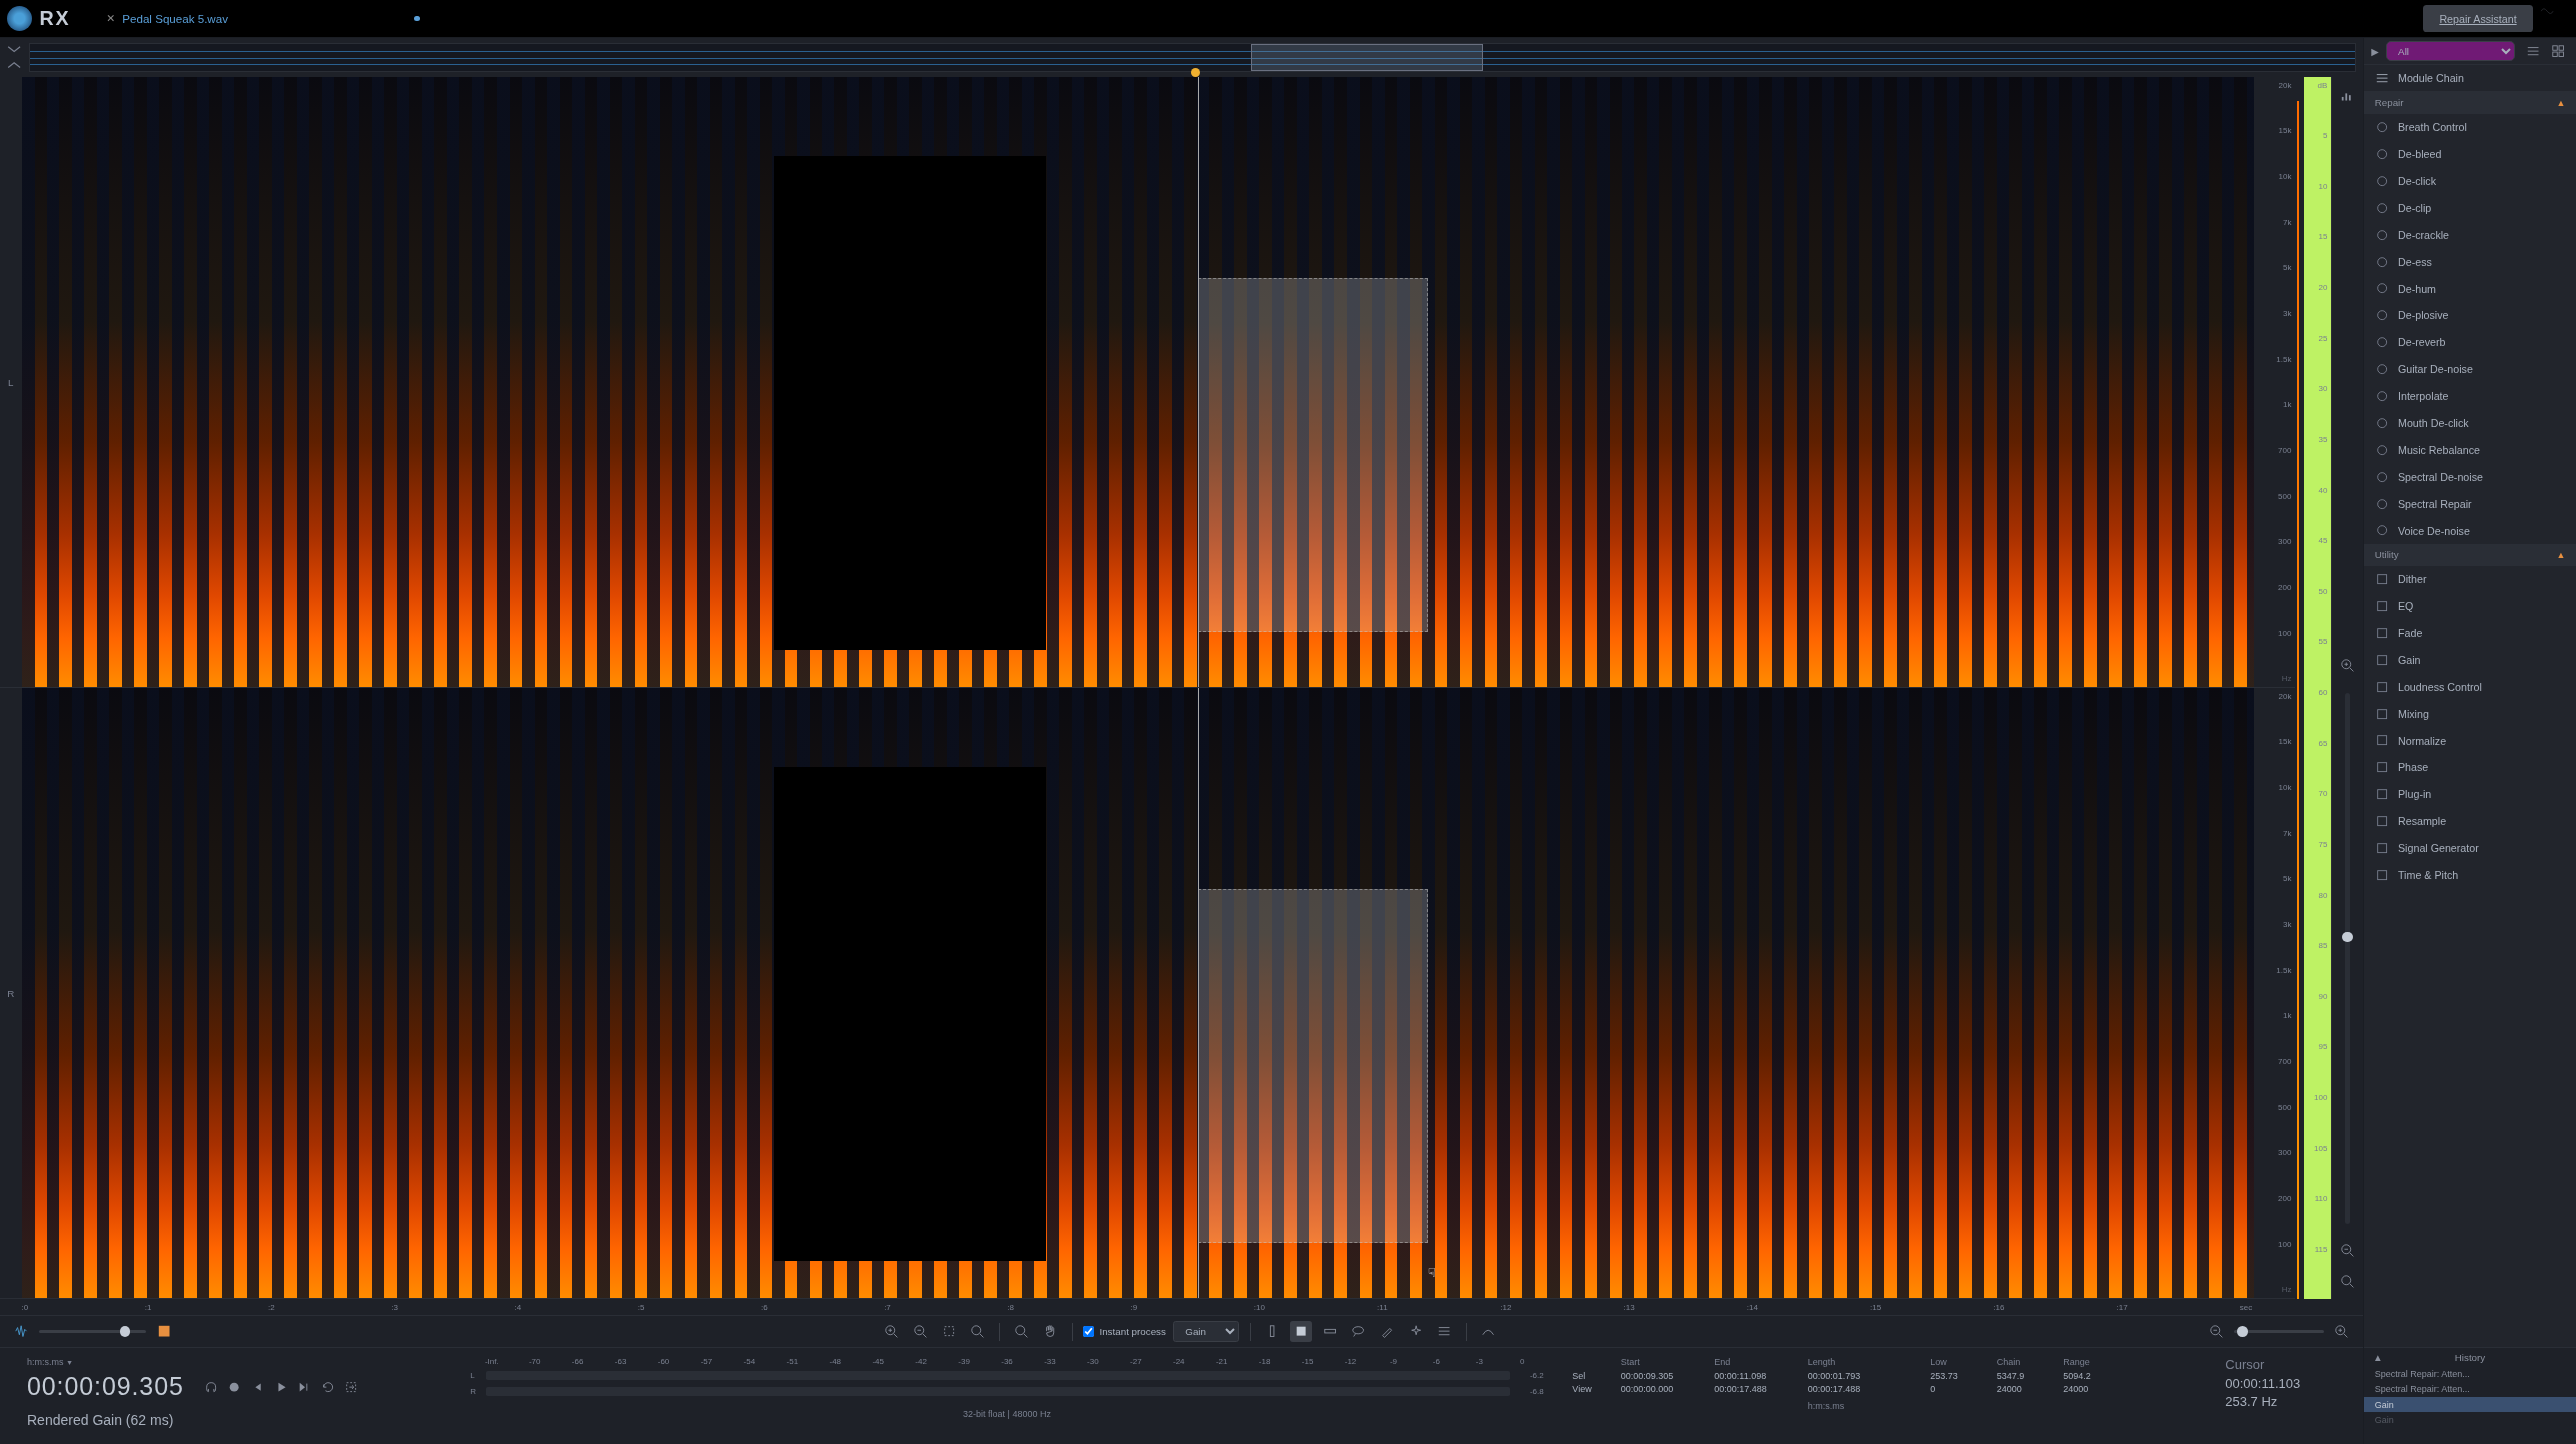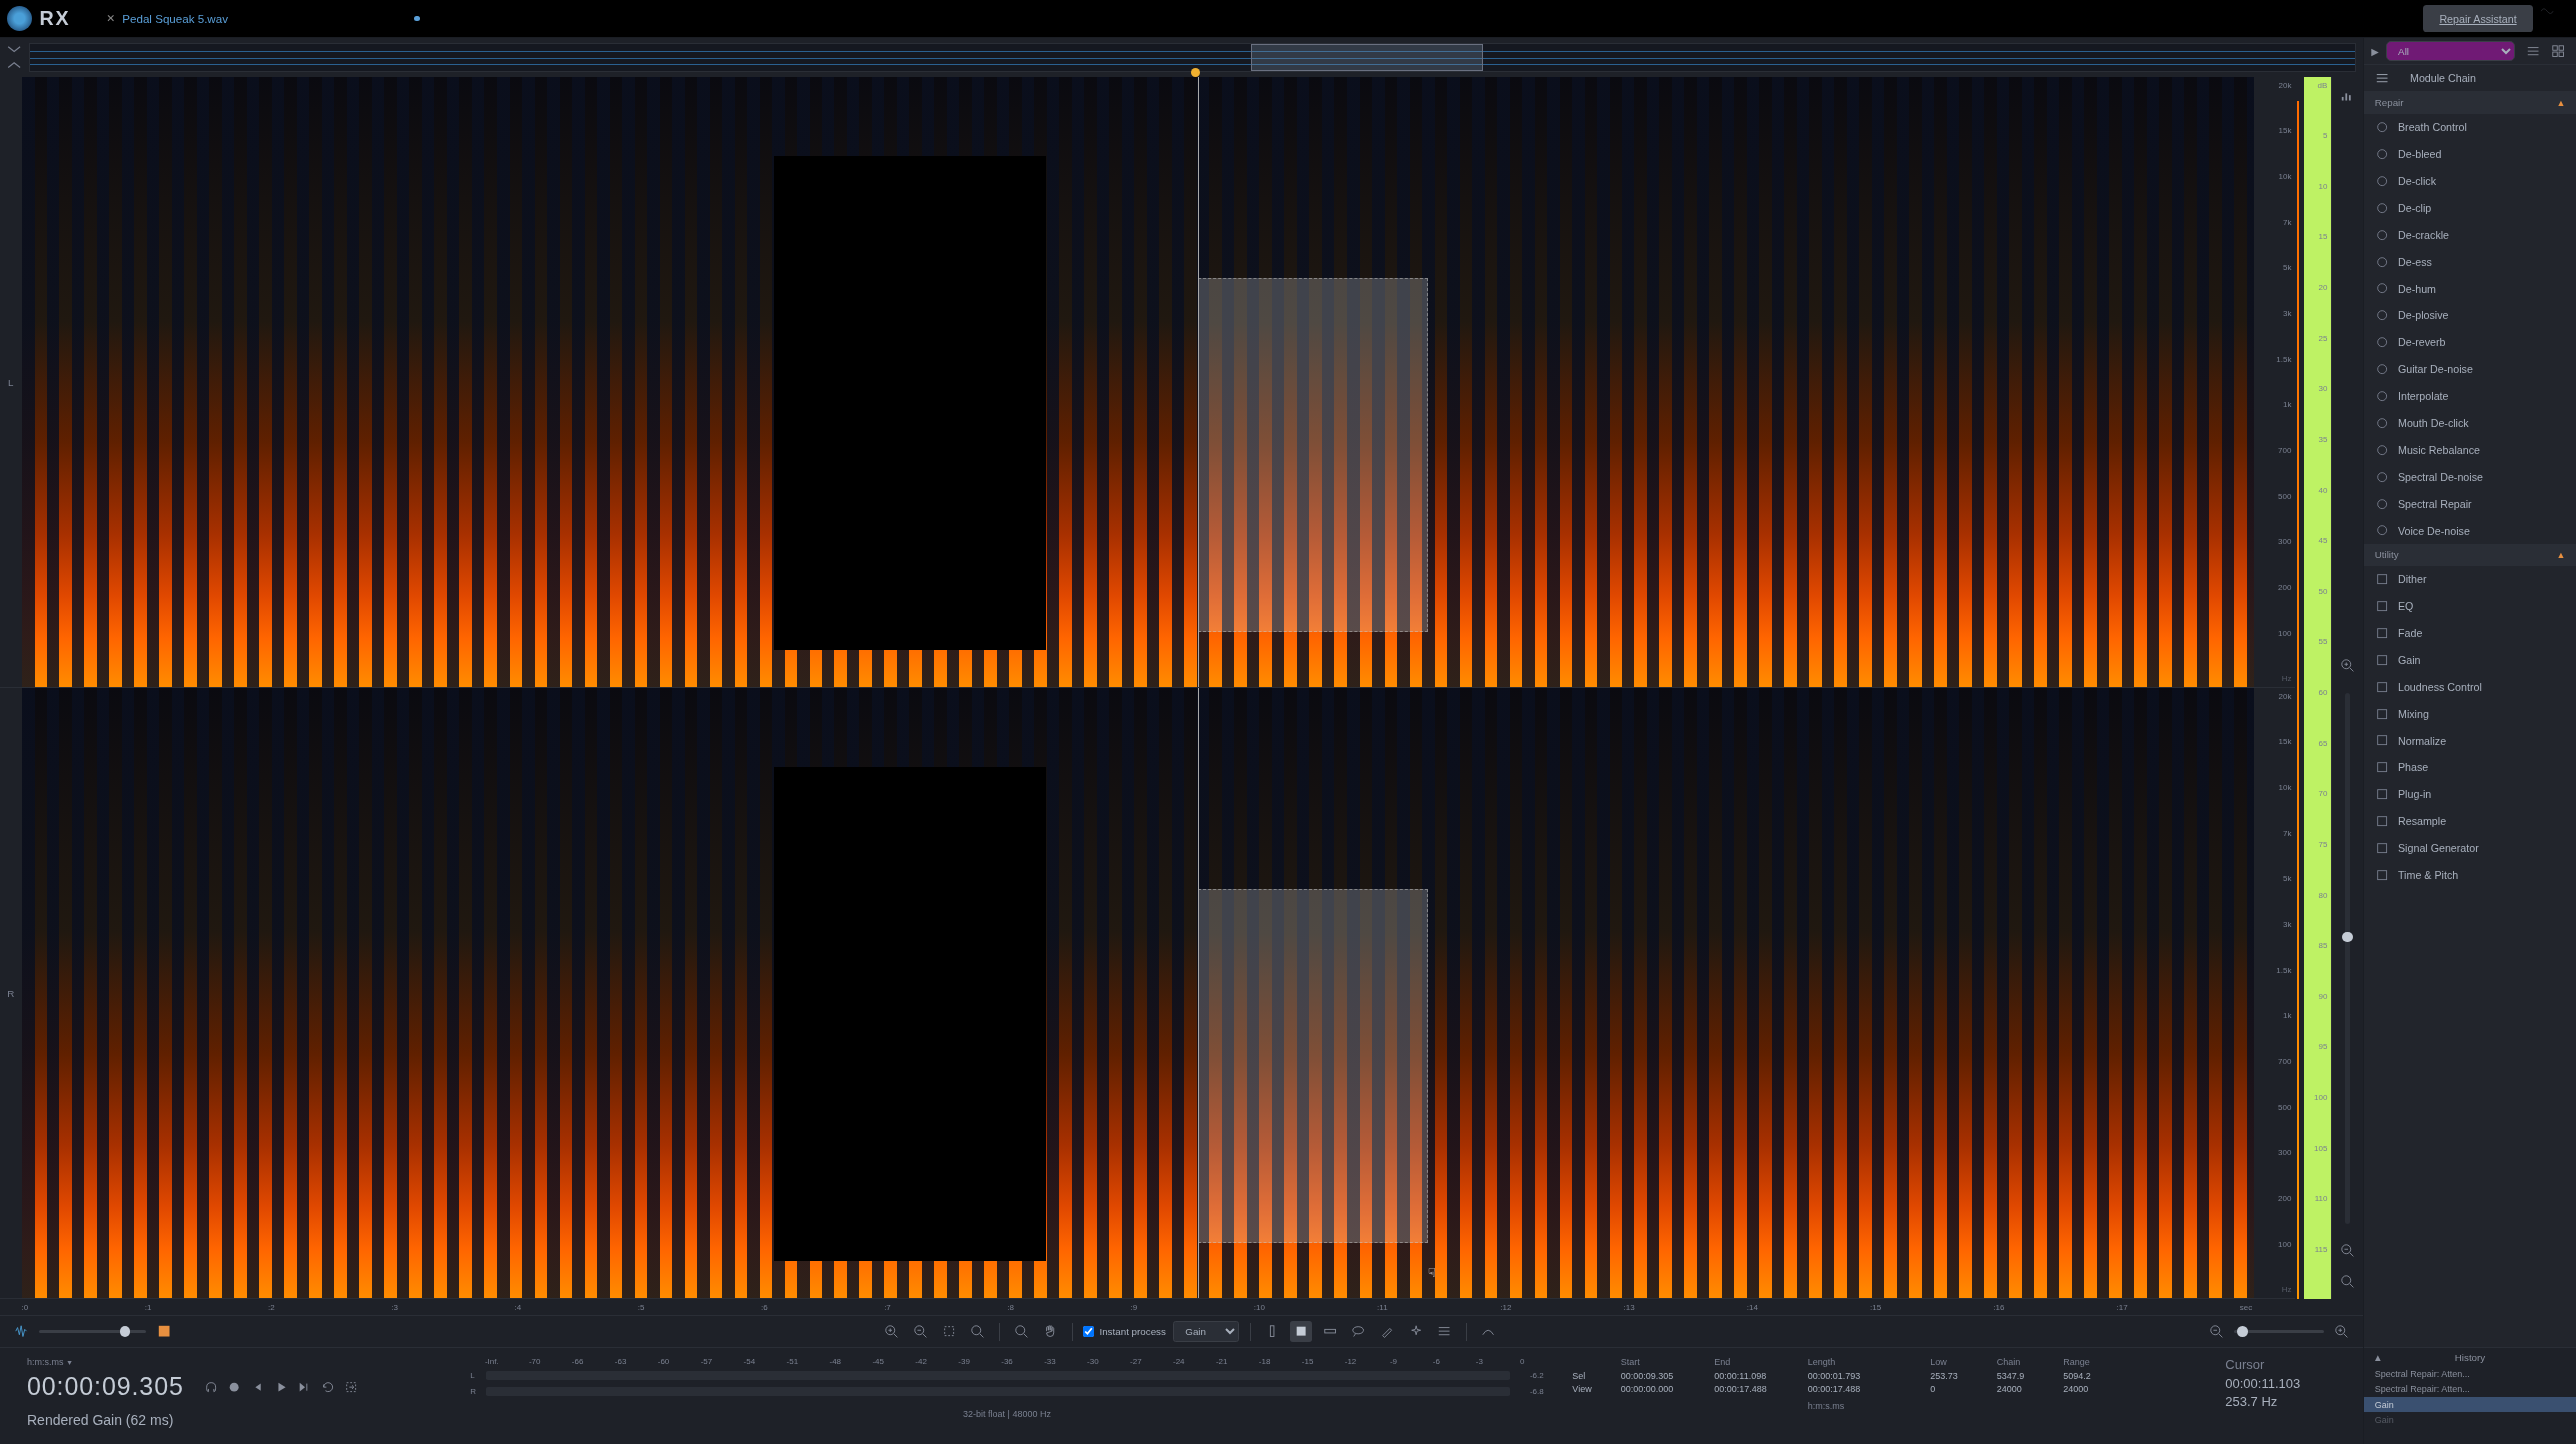--- a/index.html
+++ b/index.html
@@ -93,21 +93,21 @@
 .sel-val { color: #a8b0bd; }
 
 .info-range { width: 295px; padding: 9px 14.3px; font-size: 9px; }
 .info-cursor { width: 152px; padding: 9px 14.3px; font-size: 13px; }
 
 
 .rp-header { height: 27px; display: flex; align-items: center; padding: 0 7.2px; gap: 7.2px; border-bottom: 0.9px solid #2a2e36; }
 .rp-play { color: #8a909d; }
 .rp-select { flex: 1; background: #701a75; border: 0.9px solid #3a3e46; color: #a8b0bd; padding: 2.7px 7.2px; font-size: 9.8px; border-radius: 5px; }
 .rp-view-icons { display: flex; gap: 3.6px; }
-.rp-module-chain { height: 27px; display: flex; align-items: center; padding: 0 10.7px; gap: 21px; font-size: 10.7px; color: #a8b0bd; border-bottom: 0.9px solid #2a2e36; }
+.rp-module-chain { height: 27px; display: flex; align-items: center; padding: 0 10.7px; gap: 9px; font-size: 10.7px; color: #a8b0bd; border-bottom: 0.9px solid #2a2e36; }
 .rp-section { display: flex; align-items: center; justify-content: space-between; padding: 5.4px 10.7px; background: #2a2e36; font-size: 9.8px; color: #8a909d; }
 .rp-section-arrow { color: #e89040; font-size: 9px; }
 .rp-list { display: flex; flex-direction: column; }
 .rp-item { display: flex; align-items: center; gap: 9px; padding: 6.3px 10.7px; font-size: 10.7px; color: #a8b0bd; cursor: pointer; }
 .rp-item-icon { width: 14.3px; height: 14.3px; display: flex; align-items: center; justify-content: center; color: #7a8090; }
 .rp-scroll { flex: 1; overflow-y: auto; }
 
 .rp-tools { width: 32px; background: #1e2128; display: flex; flex-direction: column; align-items: center; padding: 7.2px 0; gap: 9px; border-left: 0.9px solid #2a2e36; }
 .rp-tool { width: 21.5px; height: 21.5px; display: flex; align-items: center; justify-content: center; color: #8a909d; }
 .rp-vslider { width: 5.4px; flex: 1; background: #2a2e36; border-radius: 2.7px; position: relative; margin: 7.2px 0; }

